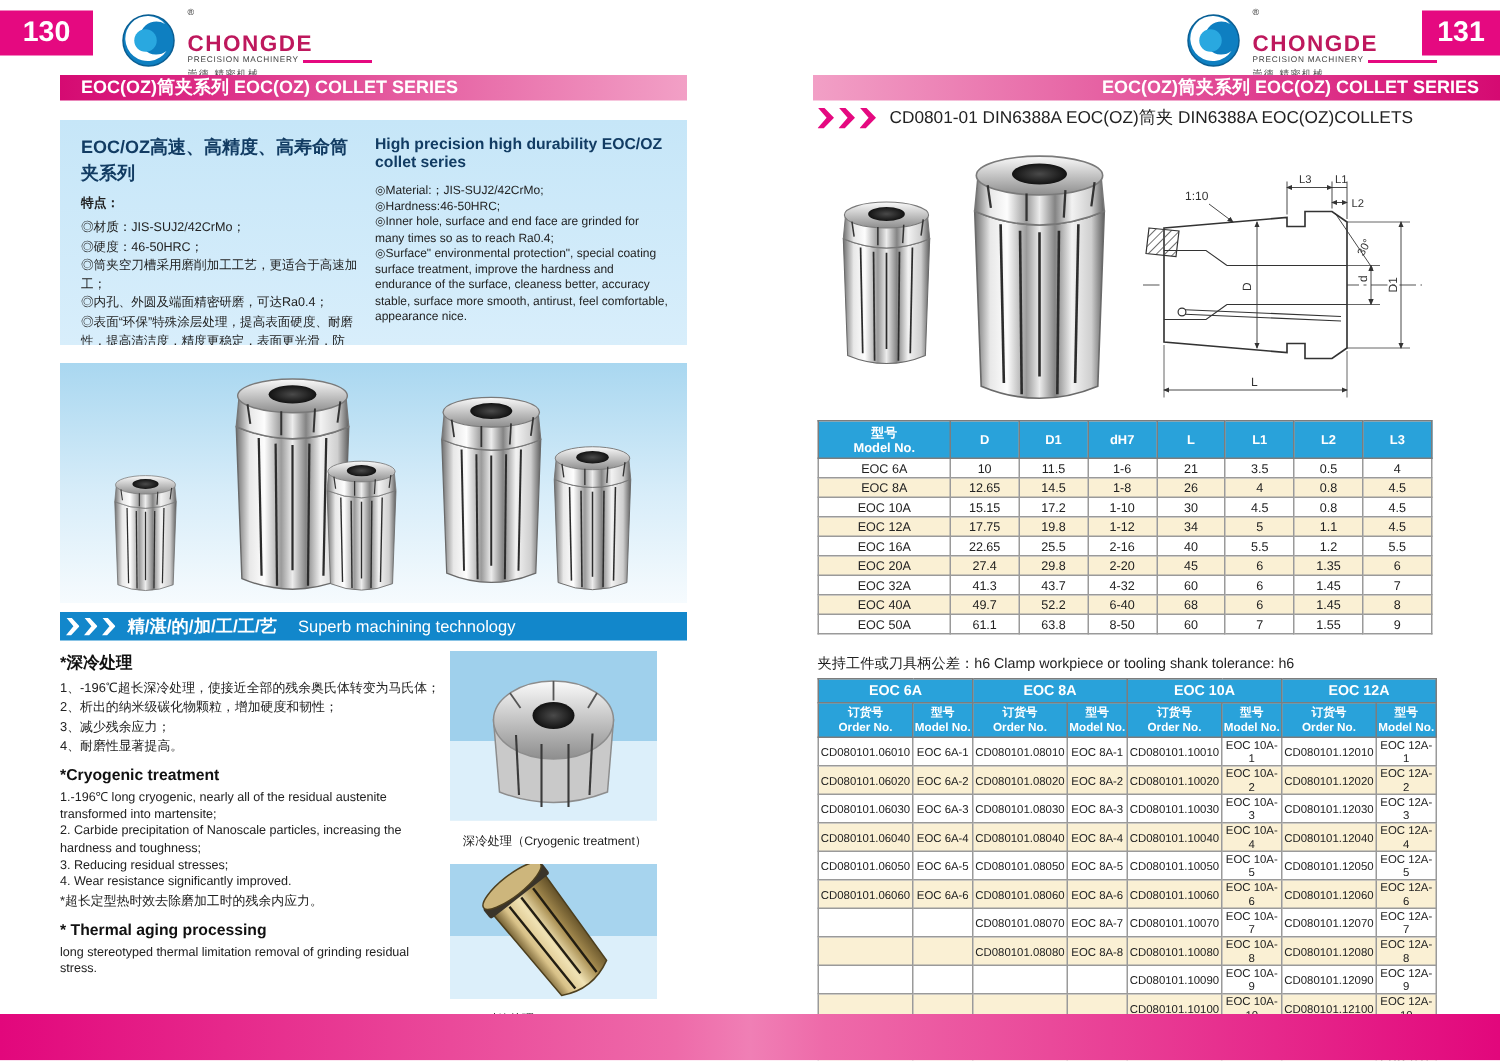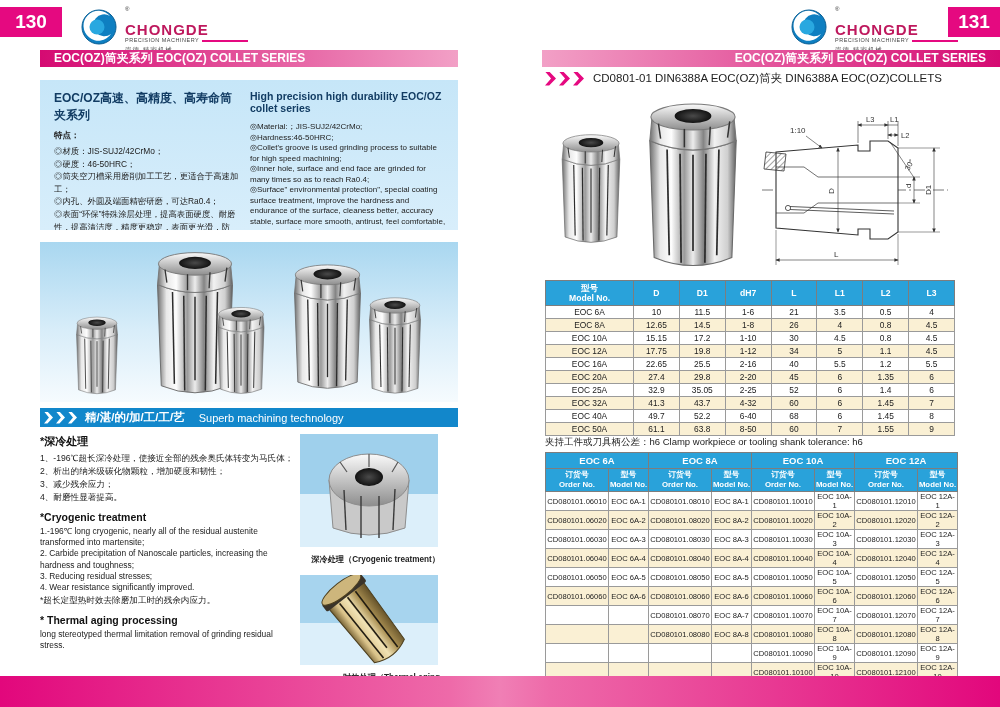--- a/index.html
+++ b/index.html
@@ -44,21 +44,21 @@
           color:#fff;display:flex;align-items:center;box-sizing:border-box;padding-left:4px;gap:2px;}
   .tech-cn{font-size:11.5px;font-weight:bold;margin-left:5px;}
   .tech-en{font-size:11px;margin-left:12px;}
   .treat-left{position:absolute;left:40px;top:434px;width:254px;}
   .treat-title{font-size:11px;font-weight:bold;color:#111;margin:7px 0 3px 0;}
   .treat-title.en{font-size:10.5px;}
   .treat-li-cn{font-size:8.6px;color:#222;line-height:1.5;}
   .treat-li-en{font-size:8.4px;color:#222;line-height:1.35;}
   .treat-photos{position:absolute;left:300px;top:434px;width:140px;}
   .tphoto{width:138px;border:0;}
-  .tcaption{font-size:8.2px;color:#222;text-align:right;margin:3px 0 10px 0;font-weight:bold;}
+  .tcaption{font-size:8.2px;color:#222;text-align:center;margin:3px 0 10px 0;}
   
   .section-title{position:absolute;left:545px;top:71px;display:flex;align-items:center;gap:2px;}
   .section-title .txt{font-size:11.5px;color:#222;margin-left:6px;}
   .rp-photos{position:absolute;left:545px;top:95px;}
   .rp-drawing{position:absolute;left:760px;top:95px;}
   table{border-collapse:collapse;table-layout:fixed;}
   th{white-space:pre-line;}
   .dim-table{position:absolute;left:545px;top:280px;width:410px;}
   .dim-table th{background:#29a2da;color:#fff;font-size:8.6px;font-weight:bold;
           border:1px solid #7d7d7d;height:24px;padding:0;line-height:1.2;}
@@ -170,21 +170,20 @@
           <div class="bullet-cn">◎筒夹空刀槽采用磨削加工工艺，更适合于高速加工；</div>
           <div class="bullet-cn">◎内孔、外圆及端面精密研磨，可达Ra0.4；</div>
           <div class="bullet-cn">◎表面“环保”特殊涂层处理，提高表面硬度、耐磨性，提高清洁度，精度更稳定，表面更光滑，防锈、防腐蚀效果更好，手感更舒适，外观更美观。</div>
         </div>
     </div>
     <div class="info-col en">
       <div class="panel-title en">High precision high durability EOC/OZ collet series</div>
       <div>
           <div class="bullet-en">◎Material:；JIS-SUJ2/42CrMo;</div>
           <div class="bullet-en">◎Hardness:46-50HRC;</div>
-          <div class="bullet-en">◎Collet's groove is used grinding process to suitable for high speed machining;</div>
           <div class="bullet-en">◎Inner hole, surface and end face are grinded for many times so as to reach Ra0.4;</div>
           <div class="bullet-en">◎Surface" environmental protection", special coating surface treatment, improve the hardness and endurance of the surface, cleaness better, accuracy stable, surface more smooth, antirust, feel comfortable, appearance nice.</div>
         </div>
     </div>
   </div>
 
   <div class="photo-area">
     <svg width="418" height="160" viewBox="0 0 418 160">
       <use href="#collet" x="95" y="5" width="120" height="150"></use>
       <use href="#collet" x="235" y="18" width="105" height="132"></use>
@@ -429,30 +428,20 @@
           <td>EOC 20A</td>
           <td>27.4</td>
           <td>29.8</td>
           <td>2-20</td>
           <td>45</td>
           <td>6</td>
           <td>1.35</td>
           <td>6</td>
         </tr>
         <tr>
-          <td>EOC 25A</td>
-          <td>32.9</td>
-          <td>35.05</td>
-          <td>2-25</td>
-          <td>52</td>
-          <td>6</td>
-          <td>1.4</td>
-          <td>6</td>
-        </tr>
-        <tr>
           <td>EOC 32A</td>
           <td>41.3</td>
           <td>43.7</td>
           <td>4-32</td>
           <td>60</td>
           <td>6</td>
           <td>1.45</td>
           <td>7</td>
         </tr>
         <tr>

